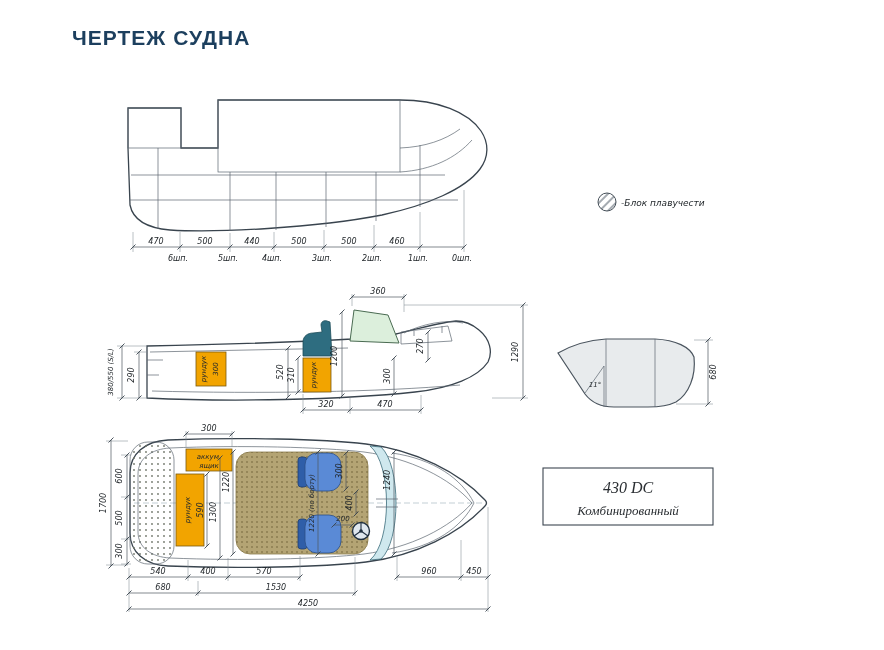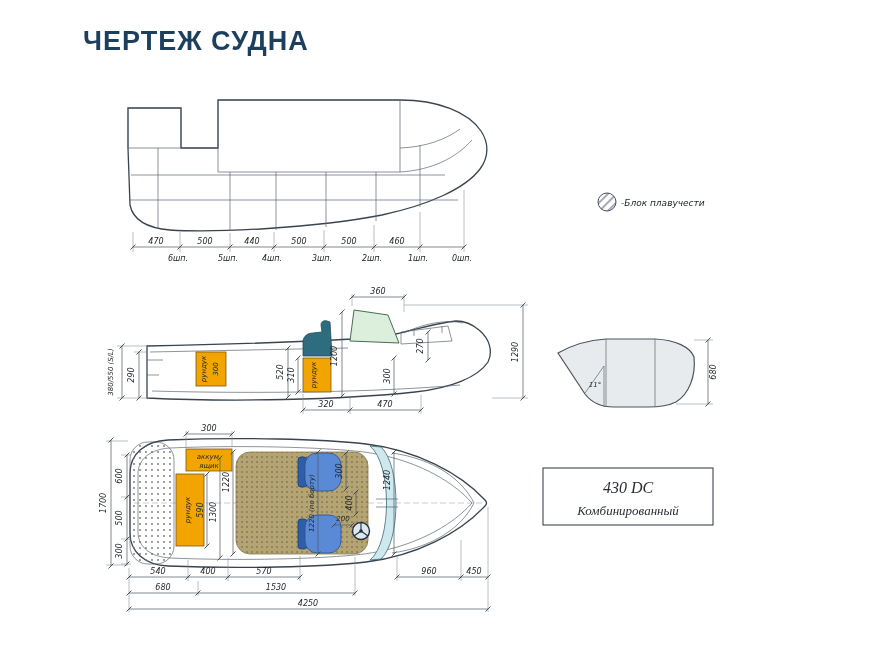--- a/index.html
+++ b/index.html
@@ -1,19 +1,19 @@
 <!DOCTYPE html>
 <html><head>
 <meta charset="utf-8">
 <style>
   html,body { margin:0; padding:0; background:#ffffff; }
   .canvas { position:relative; width:884px; height:650px; background:#ffffff; overflow:hidden;
             font-family:"Liberation Sans", sans-serif; }
-  .title { position:absolute; left:72px; top:26px; font-size:27px; font-weight:700;
-           letter-spacing:1px; color:#1c3f5e;margin-left:11px; }
+  .title { position:absolute; left:72px; top:26px; font-size:21px; font-weight:700;
+           letter-spacing:1px; color:#1c3f5e; }
   svg { position:absolute; left:0; top:0; }
   
   .o  { fill:none; stroke:#39444e; stroke-width:1.3; }
   .t  { fill:none; stroke:#5b6670; stroke-width:0.7; }
   .e  { fill:none; stroke:#828c94; stroke-width:0.55; }
   .d  { fill:none; stroke:#4d565e; stroke-width:0.7; }
   .k  { fill:none; stroke:#39444e; stroke-width:0.9; }
   .cl { fill:none; stroke:#9ab0ba; stroke-width:0.6; stroke-dasharray:6 3; }
   
   text { fill:#22272b; }

